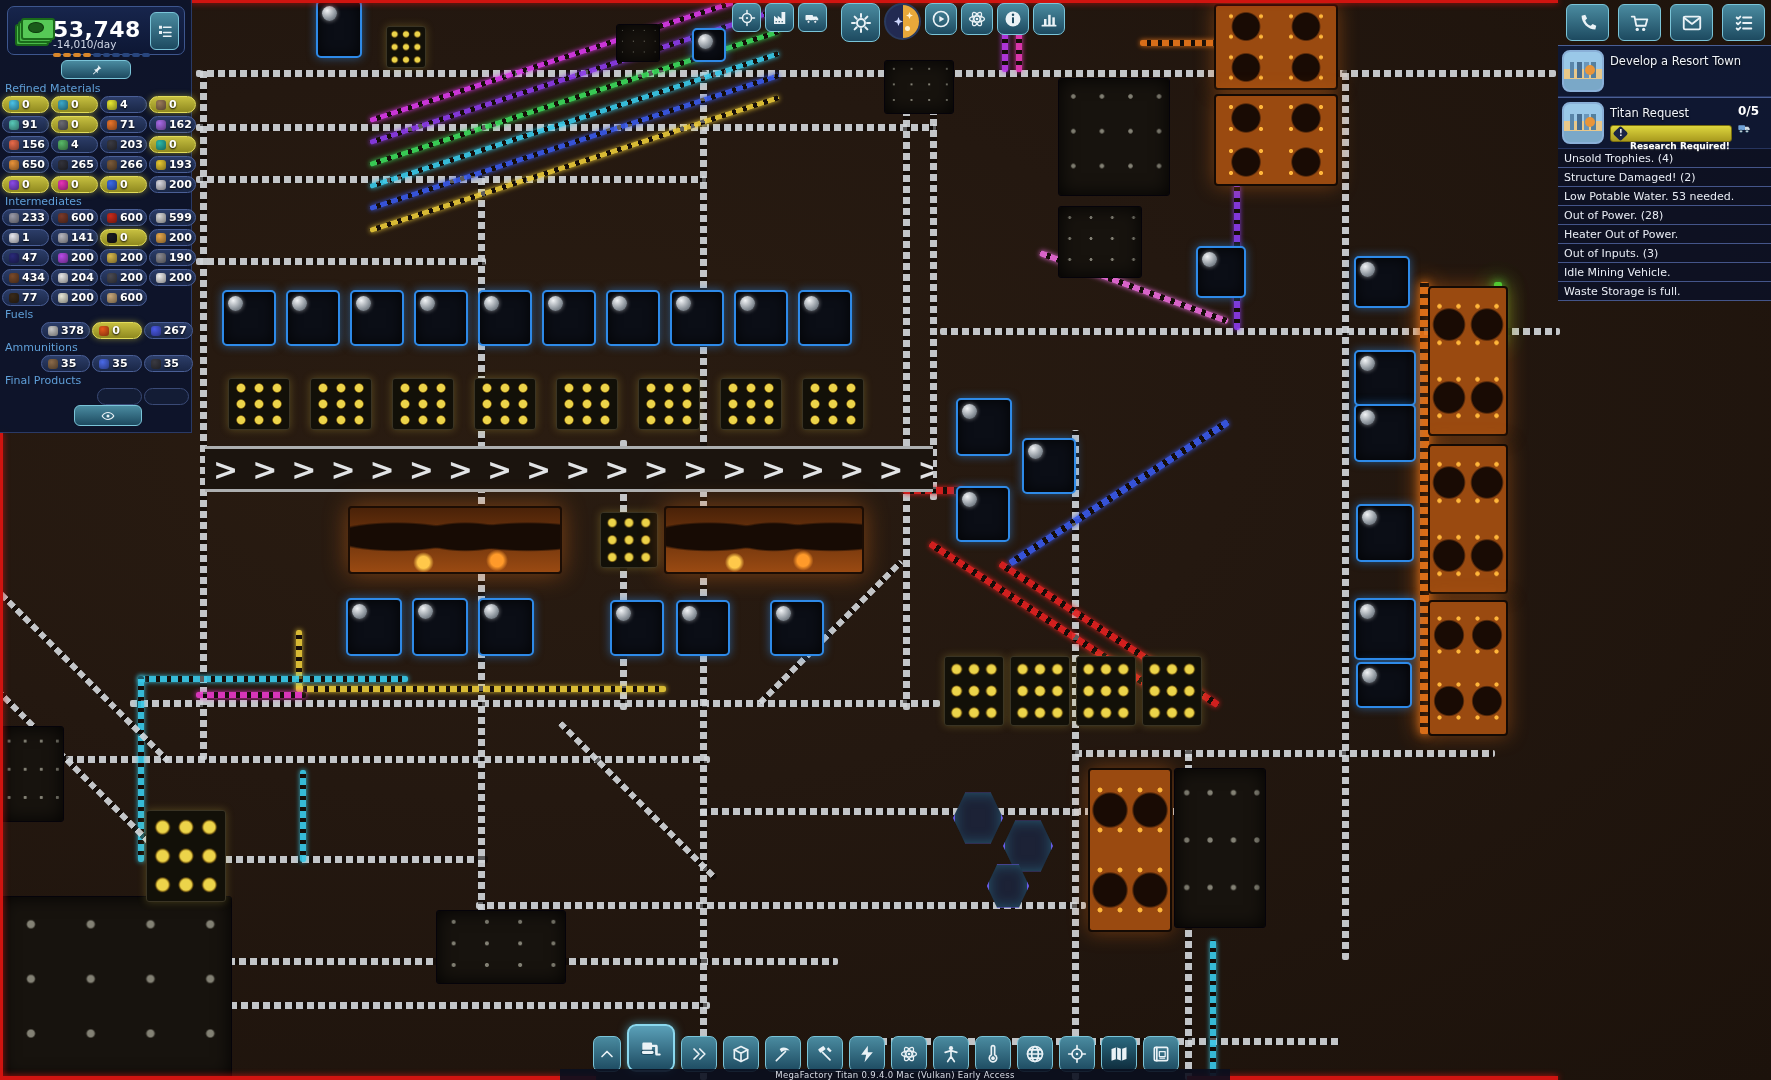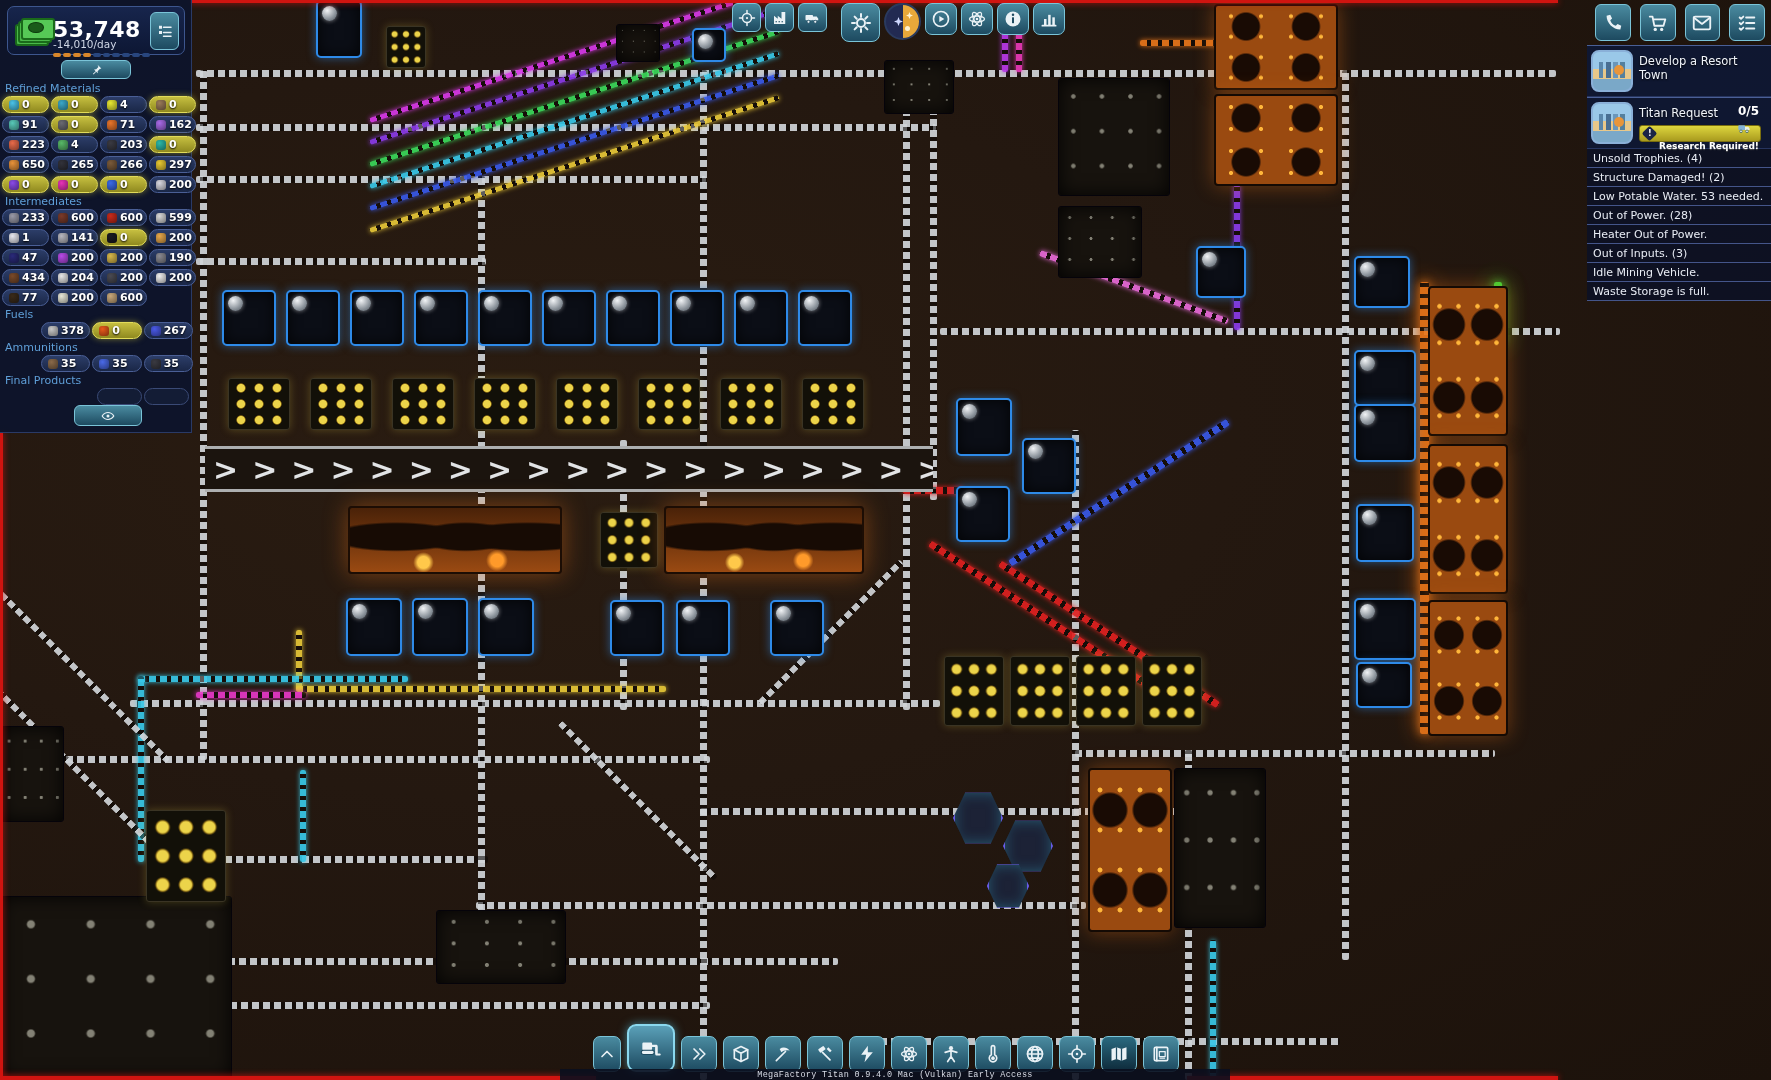--- a/index.html
+++ b/index.html
@@ -92,21 +92,21 @@
   .tb svg{display:block;}
   .gapS{width:6px;}
   #dayNight{width:37px;height:37px;border-radius:50%;border:2px solid #2a3a5e;box-sizing:border-box;
       background:linear-gradient(90deg,#222a52 50%,#e8a83a 50%);position:relative;overflow:hidden;cursor:pointer;}
   #dayNight .sp1{position:absolute;left:8px;top:12px;width:9px;height:9px;background:#cfd8ff;
       clip-path:polygon(50% 0,64% 36%,100% 50%,64% 64%,50% 100%,36% 64%,0 50%,36% 36%);}
   #dayNight .sp2{position:absolute;right:6px;top:7px;width:7px;height:7px;background:#fff2cf;
       clip-path:polygon(50% 0,64% 36%,100% 50%,64% 64%,50% 100%,36% 64%,0 50%,36% 36%);}
   #dayNight .sp3{position:absolute;right:9px;bottom:7px;width:5px;height:5px;border-radius:50%;background:#fff2cf;}
   
-  #rightPanel{position:absolute;right:0;top:0;width:184px;z-index:10;}
+  #rightPanel{position:absolute;right:0;top:0;width:213px;z-index:10;}
   #rpButtons{display:flex;gap:9px;padding:4px 6px 4px 8px;}
   #rpButtons .tealBtn{width:42px;height:35px;}
   .quest{background:rgba(14,24,52,.92);border-top:1px solid #4a5f96;border-bottom:1px solid #26345e;
       display:flex;padding:4px 4px;gap:6px;position:relative;}
   .thumb{width:38px;height:38px;border-radius:8px;border:2px solid #8ab0d8;flex:none;
       background:linear-gradient(180deg,#9ac8e8 0 45%,#e8c88a 45% 70%,#7aa8c8 70%);position:relative;overflow:hidden;}
   .thumb:before{content:"";position:absolute;left:6px;top:10px;width:26px;height:16px;
       background:linear-gradient(90deg,#5a86aa 0 4px,transparent 4px 7px,#486e92 7px 12px,transparent 12px 14px,#6a96ba 14px 19px,transparent 19px 21px,#54809e 21px 26px);}
   .thumb:after{content:"";position:absolute;right:7px;top:13px;width:10px;height:10px;border-radius:50%;background:#e8953a;}
   .qbody{flex:1;min-width:0;}
@@ -124,21 +124,21 @@
   
   #bottombar{position:absolute;left:0;top:1024px;width:1771px;z-index:10;display:flex;
       justify-content:center;align-items:flex-end;gap:6px;}
   .bb{width:34px;height:34px;border-radius:7px;}
   .bb.narrow{width:26px;}
   .bb.active{width:44px;height:44px;border-radius:9px;border:2px solid #8ad8ee;
       box-shadow:0 0 10px rgba(90,200,230,.6);background:linear-gradient(180deg,#5aa0b8,#1d4a60);}
   .bb.sel{background:linear-gradient(180deg,#2a6a80,#0e2a3a);}
   #versionBar{position:absolute;left:560px;top:1069px;width:670px;height:11px;z-index:11;
       background:rgba(10,14,30,.9);display:flex;align-items:center;justify-content:center;}
-  #versionText{font-size:8.5px;color:#d8dce6;letter-spacing:.3px;font-family:Liberation Mono, monospace;}
+  #versionText{font-size:8.5px;color:#d8dce6;letter-spacing:.3px;}
   svg{overflow:visible;}
 </style>
 </head>
 <body>
 
 <div id="map">
     <div class="belt h" style="left: 196px; top: 70px; width: 1360px; height: 7px; --c: #d0d4d8;"></div>
     <div class="belt h" style="left: 196px; top: 124px; width: 740px; height: 7px; --c: #d0d4d8;"></div>
     <div class="belt h" style="left: 196px; top: 176px; width: 510px; height: 7px; --c: #d0d4d8;"></div>
     <div class="belt h" style="left: 196px; top: 258px; width: 290px; height: 7px; --c: #d0d4d8;"></div>
@@ -382,21 +382,21 @@
         <div class="pill">
           <span class="ic" style="--c:#e8742a"></span>
           <span class="vv">71</span>
         </div>
         <div class="pill">
           <span class="ic" style="--c:#a86ae8"></span>
           <span class="vv">162</span>
         </div>
         <div class="pill">
           <span class="ic" style="--c:#e86a4a"></span>
-          <span class="vv">223</span>
+          <span class="vv">156</span>
         </div>
         <div class="pill">
           <span class="ic" style="--c:#58b868"></span>
           <span class="vv">4</span>
         </div>
         <div class="pill">
           <span class="ic" style="--c:#3a3a42"></span>
           <span class="vv">203</span>
         </div>
         <div class="pill hl">
@@ -410,21 +410,21 @@
         <div class="pill">
           <span class="ic" style="--c:#32323a"></span>
           <span class="vv">265</span>
         </div>
         <div class="pill">
           <span class="ic" style="--c:#7a5a3a"></span>
           <span class="vv">266</span>
         </div>
         <div class="pill">
           <span class="ic" style="--c:#e8c832"></span>
-          <span class="vv">297</span>
+          <span class="vv">193</span>
         </div>
         <div class="pill hl">
           <span class="ic" style="--c:#8a4ae8"></span>
           <span class="vv">0</span>
         </div>
         <div class="pill hl">
           <span class="ic" style="--c:#e832b8"></span>
           <span class="vv">0</span>
         </div>
         <div class="pill hl">

